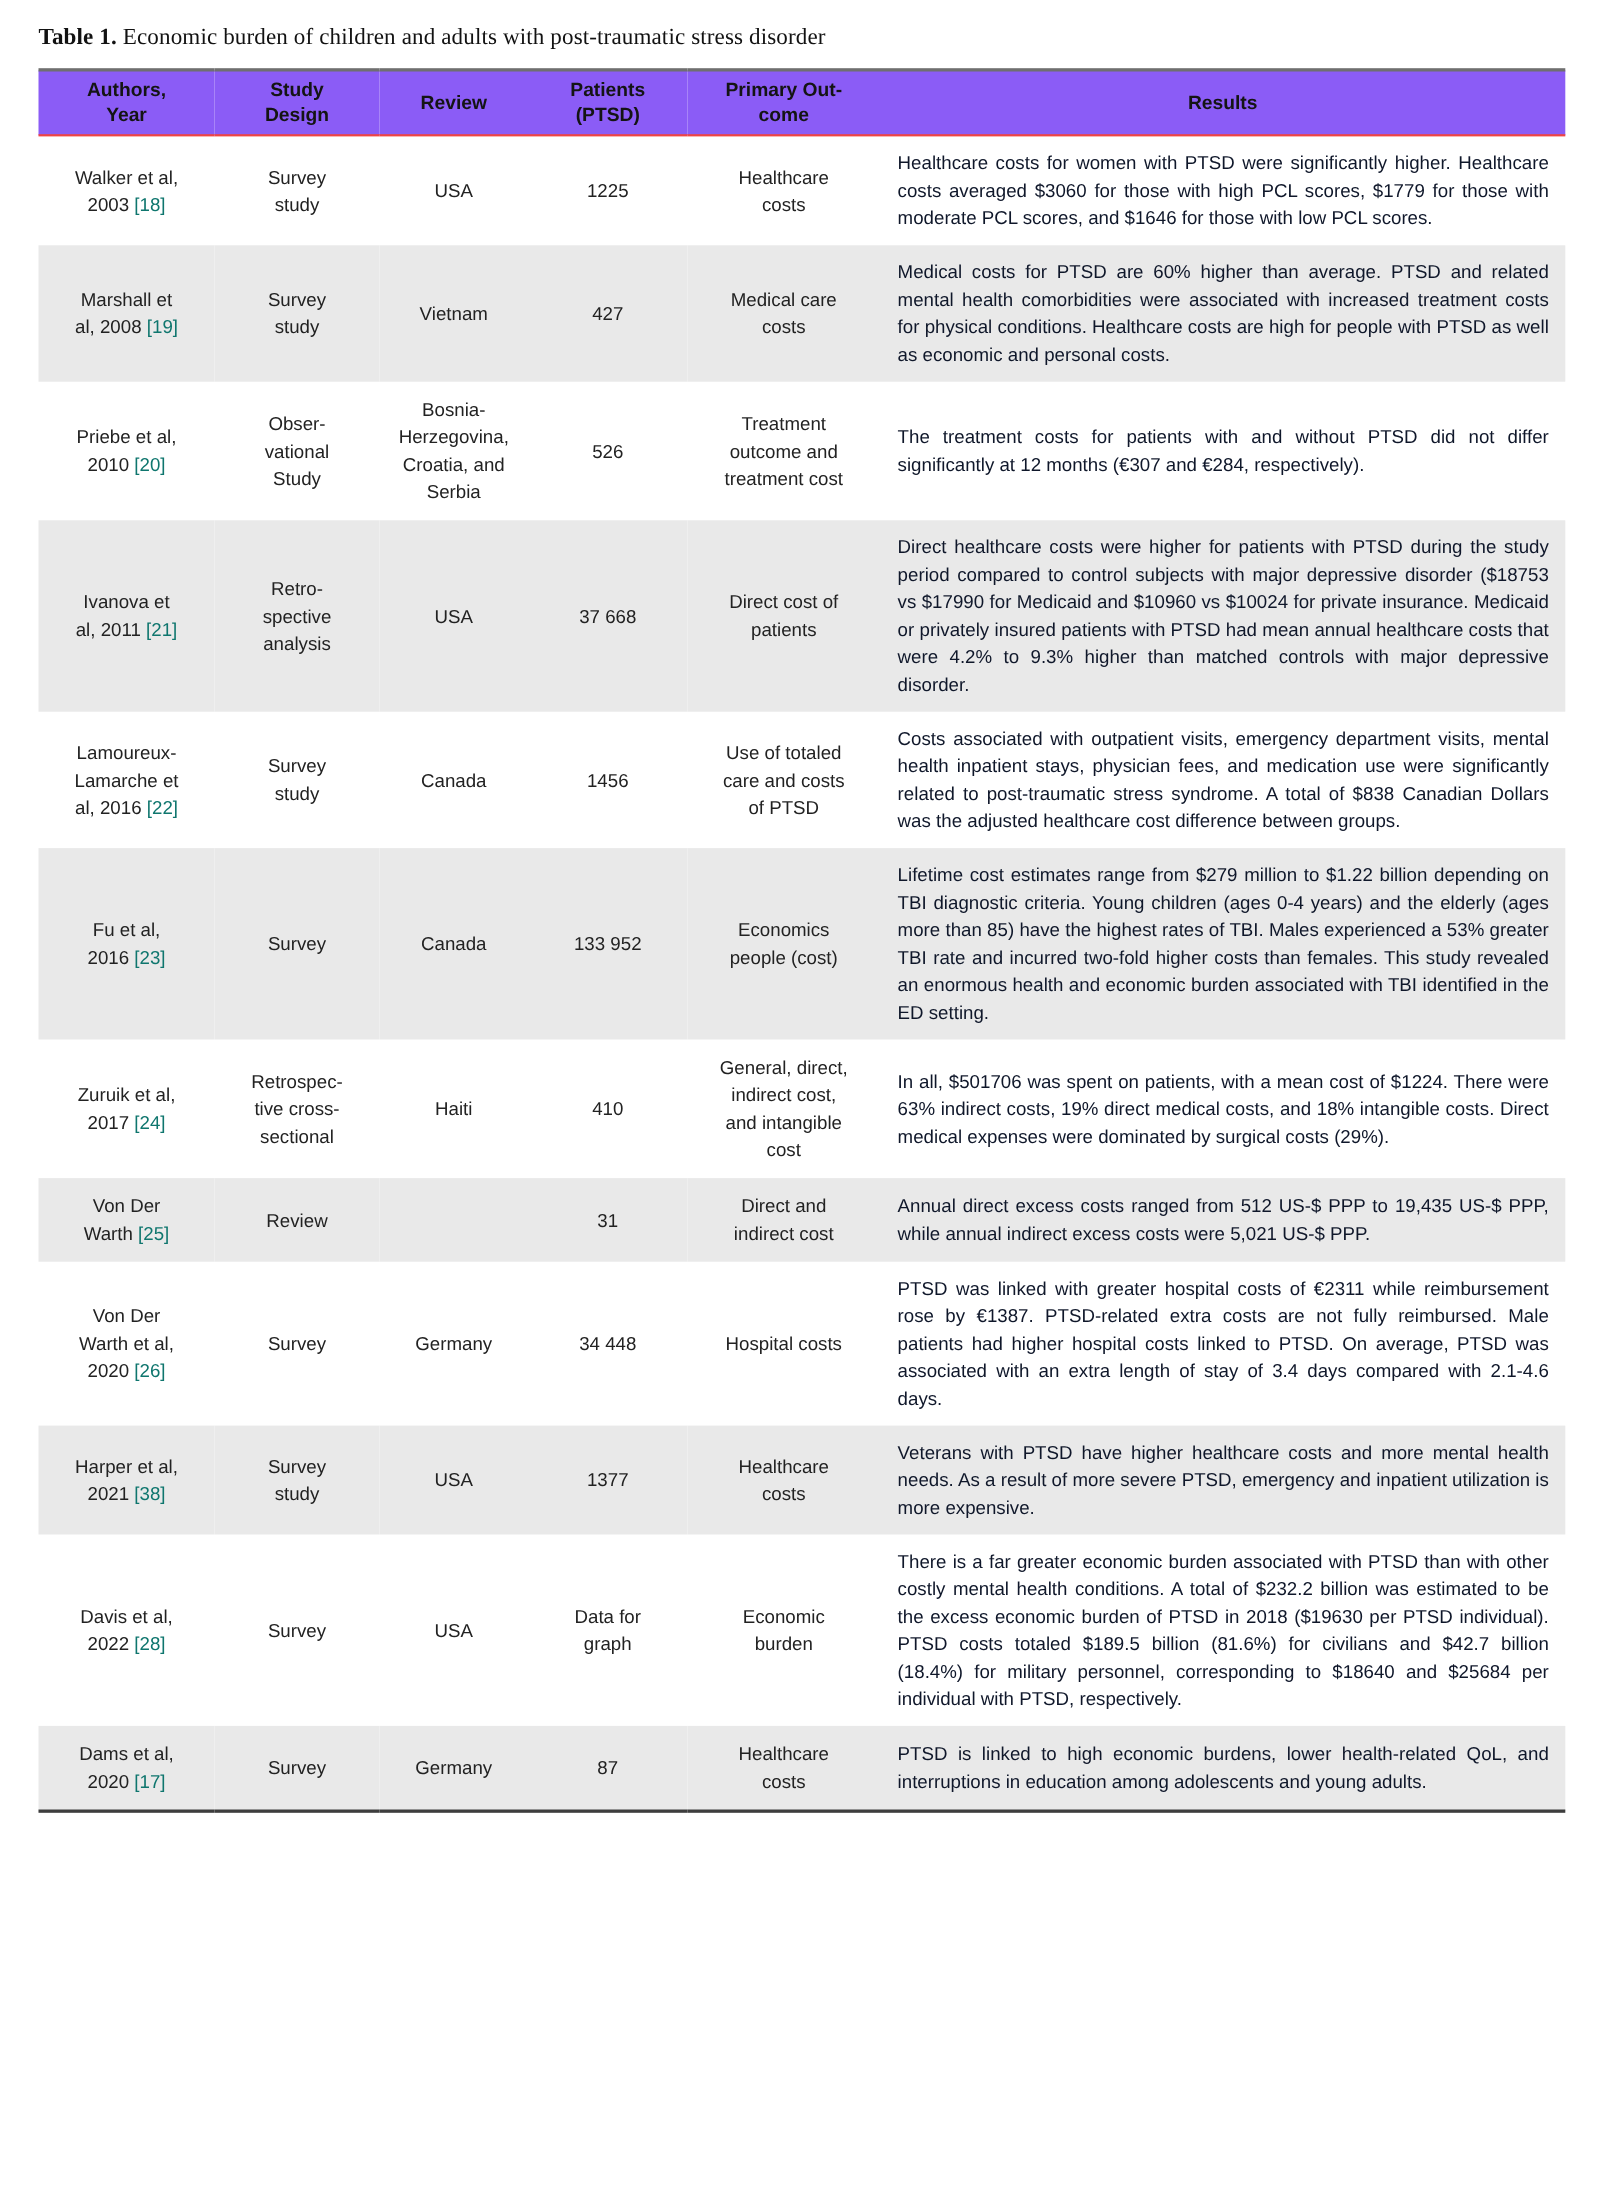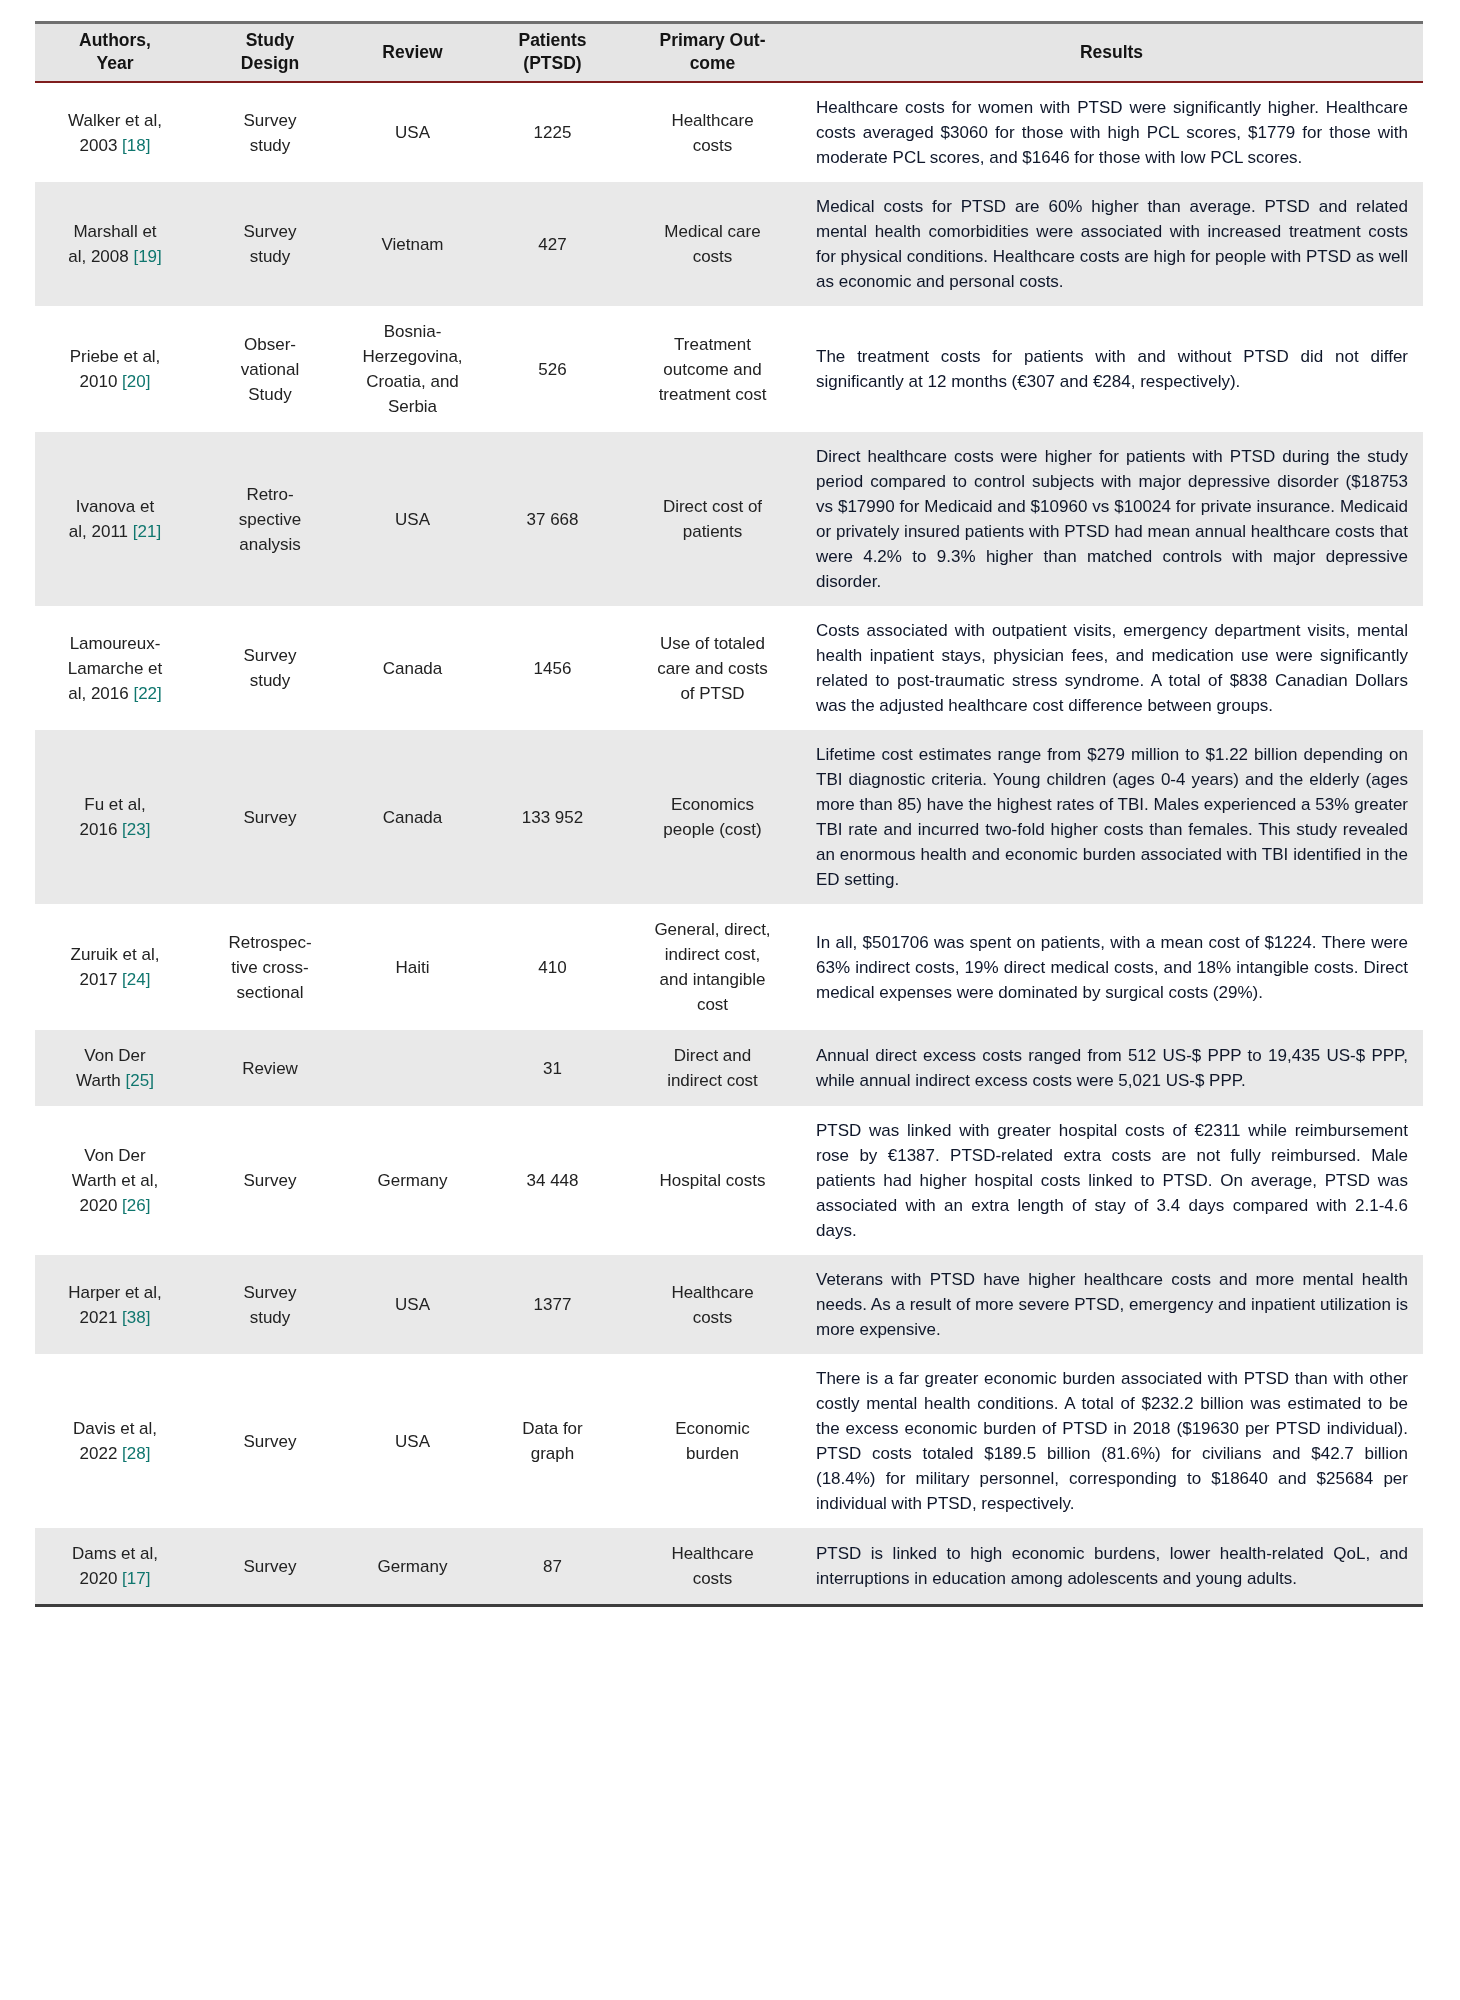--- a/index.html
+++ b/index.html
@@ -20,22 +20,22 @@
   }
   .caption b { font-weight: bold; }
   table.burden {
     border-collapse: collapse;
     table-layout: fixed;
     width: 1388px;
     border-top: 3px solid #6f6f6f;
     border-bottom: 3px solid #3d3d3d;
   }
   thead tr {
-    background: #e5e5e5;
-    border-bottom: 2px solid #7f1d1d;
+    background: #8b5cf6;
+    border-bottom: 2px solid #ef4444;
   }
   th {
     font-weight: bold;
     font-size: 17.5px;
     line-height: 23px;
     padding: 5px 2px 6px 2px;
     text-align: center;
     vertical-align: middle;
     white-space: pre-line;
     color: #141414;
@@ -58,20 +58,21 @@
     color: #0f172a;
   }
   tr.shaded { background: #e9e9e9; }
   .ref { color: #0f766e; }
 </style>
 </head>
 <body>
 
 <div class="page">
 
+  <p class="caption"><b>Table 1.</b> <span>Economic burden of children and adults with post-traumatic stress disorder</span></p>
 
   <table class="burden">
     <colgroup>
       <col style="width:160px">
       <col style="width:150px">
       <col style="width:135px">
       <col style="width:145px">
       <col style="width:175px">
       <col style="width:623px">
     </colgroup>

